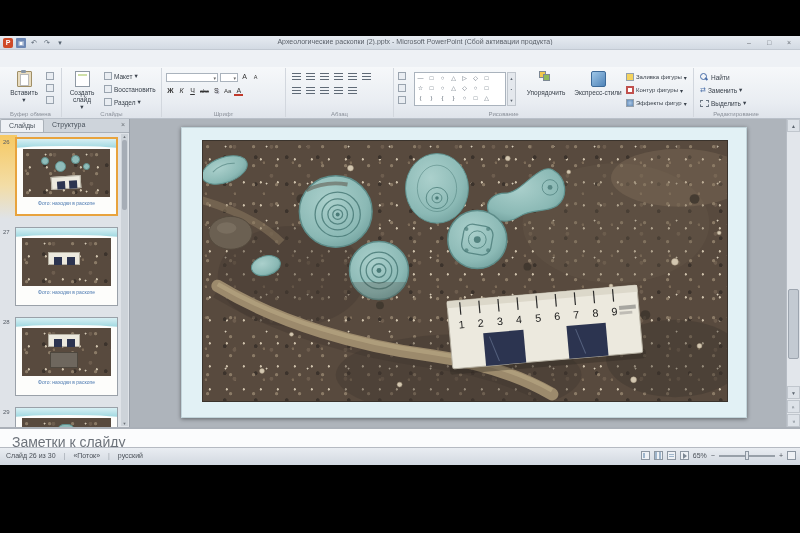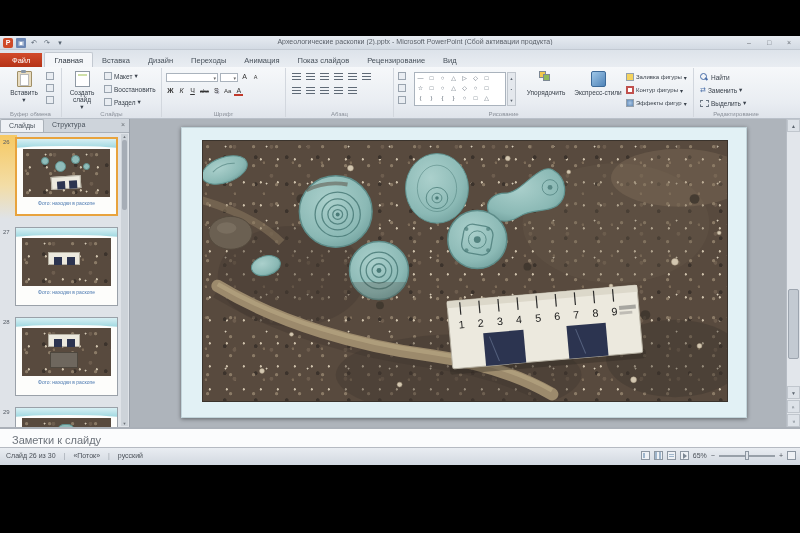--- a/index.html
+++ b/index.html
@@ -105,21 +105,21 @@
 
   
   .vscroll{position:absolute;right:0;top:0;width:14px;height:308px;background:#e2e6eb;border-left:1px solid #b6bcc4;}
   .vscroll .btn{position:absolute;left:0;width:13px;height:13px;text-align:center;font-size:5px;line-height:13px;color:#5d6670;background:#dde2e8;border:1px solid #c0c6cd;}
   .vscroll .vthumb{position:absolute;left:1px;top:170px;width:11px;height:70px;background:#c3cad2;border:1px solid #9da5af;border-radius:2px;}
   .rot90{display:inline-block;transform:rotate(90deg);}
   .rot270{display:inline-block;transform:rotate(-90deg);}
 
   
   .notes{position:absolute;left:0;top:391px;width:100%;height:20px;background:#fbfcfd;border-top:2px solid #aab0b8;}
-  .notes span{position:absolute;left:12px;top:5px;font-size:11px;color:#6d737b;}
+  .notes span{position:absolute;left:12px;top:5px;font-size:14px;color:#6d737b;}
   .status{position:absolute;left:0;top:411px;width:100%;height:18px;
     background:linear-gradient(180deg,#e9edf2,#d2d8e0);border-top:1px solid #b5bac2;}
   .status .left{position:absolute;left:6px;top:4px;display:flex;gap:8px;font-size:7px;color:#4a5058;}
   .status .sep{color:#9aa1a9;}
   .status .right{position:absolute;right:4px;top:3px;display:flex;gap:4px;align-items:center;font-size:7px;color:#4a5058;}
   .vico{width:9px;height:9px;border:1px solid #8d97a2;background:#eef1f5;display:inline-block;position:relative;}
   .vico.v1::after{content:"";position:absolute;left:1px;top:1px;width:2px;height:5px;background:#9fb6cc;}
   .vico.v2{background:repeating-linear-gradient(90deg,#9fb6cc 0 2px,#eef1f5 2px 4px);}
   .vico.v3::after{content:"";position:absolute;left:1px;top:2px;right:1px;height:1px;background:#9fb6cc;box-shadow:0 2px 0 #9fb6cc;}
   .vico.v4::after{content:"";position:absolute;left:2px;top:1px;border-left:4px solid #7d8894;border-top:3px solid transparent;border-bottom:3px solid transparent;}
@@ -142,31 +142,20 @@
         <span class="ic">▾</span>
       </div>
       <div class="win-title">Археологические раскопки (2).pptx - Microsoft PowerPoint (Сбой активации продукта)</div>
       <div class="win-controls">
         <span>–</span>
         <span>□</span>
         <span>×</span>
       </div>
     </div>
 
-    <div class="tabsrow">
-      <span class="tab file">Файл</span>
-      <span class="tab active">Главная</span>
-      <span class="tab">Вставка</span>
-      <span class="tab">Дизайн</span>
-      <span class="tab">Переходы</span>
-      <span class="tab">Анимация</span>
-      <span class="tab">Показ слайдов</span>
-      <span class="tab">Рецензирование</span>
-      <span class="tab">Вид</span>
-    </div>
 
     <div class="ribbon">
 
       <div class="rgroup" style="left:0;width:62px;">
         <div class="bigbtn" style="left:6px;">
           <span class="bicon clip-icon"></span>
           <span>Вставить</span>
           <span>▾</span>
         </div>
         <div class="smallrow" style="left:46px;top:4px;">

